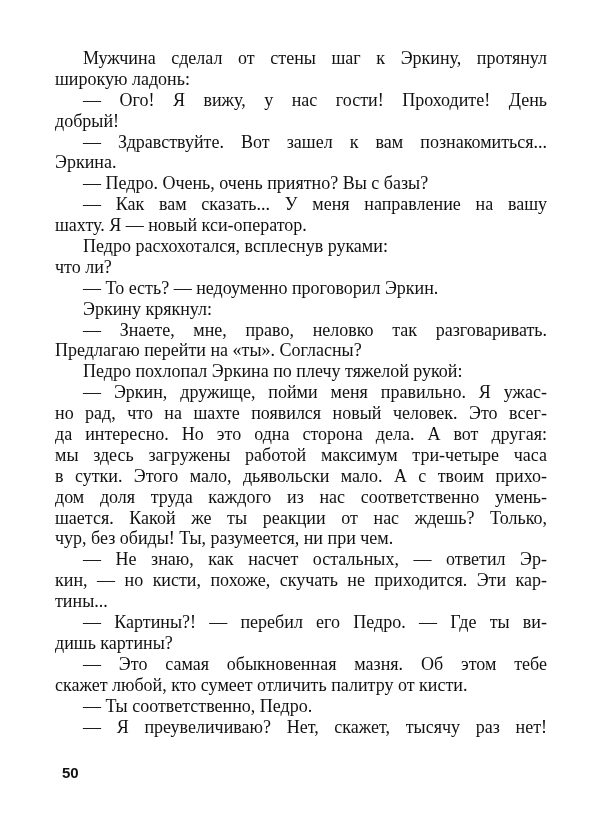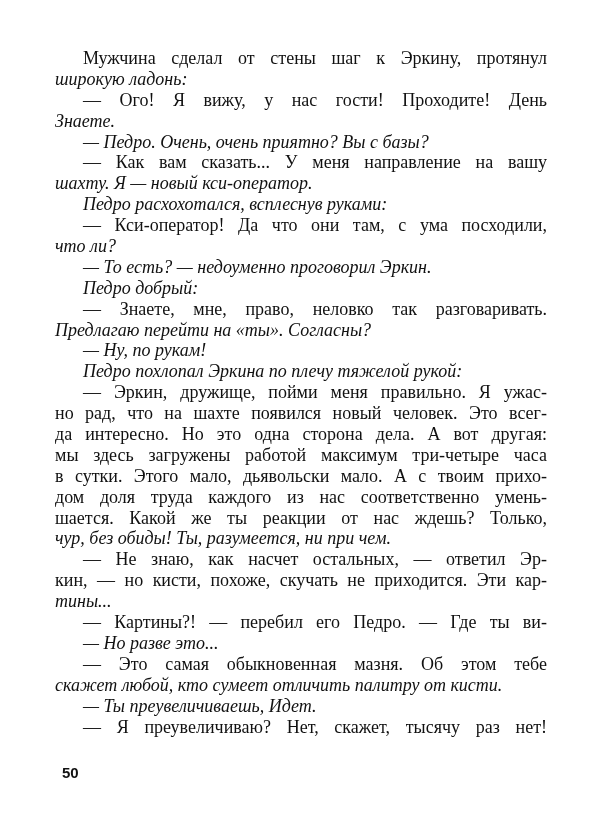--- a/index.html
+++ b/index.html
@@ -6,59 +6,59 @@
   body { width: 600px; height: 826px; position: relative; overflow: hidden; }
   .page {
     position: absolute; left: 55px; top: 48px; width: 492px;
     font-family: "Liberation Serif", serif;
     font-size: 18px; color: #111111;
   }
   .line {
     height: 20.9px; line-height: 20.9px; white-space: nowrap;
     text-align: justify; text-align-last: justify;
   }
-  .line.last { text-align-last: left; font-style: italic; }
+  .line.last { text-align-last: left; }
   .line.indent { padding-left: 28px; }
   .page-number {
     position: absolute; left: 56px; top: 764px;
     font-family: "Liberation Sans", sans-serif; font-weight: bold;
     font-size: 15px; color: #111111; padding-left: 6px;
   }
 </style>
 </head>
 <body>
 
 <div class="page" id="page-body">
     <div class="line indent">Мужчина сделал от стены шаг к Эркину, протянул</div>
     <div class="line last">широкую ладонь:</div>
     <div class="line indent">— Ого! Я вижу, у нас гости! Проходите! День</div>
-    <div class="line last">Знаете.</div>
+    <div class="line last">добрый!</div>
+    <div class="line indent">— Здравствуйте. Вот зашел к вам познакомиться...</div>
+    <div class="line last">Эркина.</div>
     <div class="line indent last">— Педро. Очень, очень приятно? Вы с базы?</div>
     <div class="line indent">— Как вам сказать... У меня направление на вашу</div>
     <div class="line last">шахту. Я — новый кси-оператор.</div>
     <div class="line indent last">Педро расхохотался, всплеснув руками:</div>
-    <div class="line indent">— Кси-оператор! Да что они там, с ума посходили,</div>
     <div class="line last">что ли?</div>
     <div class="line indent last">— То есть? — недоуменно проговорил Эркин.</div>
-    <div class="line indent last">Педро добрый:</div>
+    <div class="line indent last">Эркину крякнул:</div>
     <div class="line indent">— Знаете, мне, право, неловко так разговаривать.</div>
     <div class="line last">Предлагаю перейти на «ты». Согласны?</div>
-    <div class="line indent last">— Ну, по рукам!</div>
     <div class="line indent last">Педро похлопал Эркина по плечу тяжелой рукой:</div>
     <div class="line indent">— Эркин, дружище, пойми меня правильно. Я ужас-</div>
     <div class="line">но рад, что на шахте появился новый человек. Это всег-</div>
     <div class="line">да интересно. Но это одна сторона дела. А вот другая:</div>
     <div class="line">мы здесь загружены работой максимум три-четыре часа</div>
     <div class="line">в сутки. Этого мало, дьявольски мало. А с твоим прихо-</div>
     <div class="line">дом доля труда каждого из нас соответственно умень-</div>
     <div class="line">шается. Какой же ты реакции от нас ждешь? Только,</div>
     <div class="line last">чур, без обиды! Ты, разумеется, ни при чем.</div>
     <div class="line indent">— Не знаю, как насчет остальных, — ответил Эр-</div>
     <div class="line">кин, — но кисти, похоже, скучать не приходится. Эти кар-</div>
     <div class="line last">тины...</div>
     <div class="line indent">— Картины?! — перебил его Педро. — Где ты ви-</div>
-    <div class="line indent last">— Но разве это...</div>
+    <div class="line last">дишь картины?</div>
     <div class="line indent">— Это самая обыкновенная мазня. Об этом тебе</div>
     <div class="line last">скажет любой, кто сумеет отличить палитру от кисти.</div>
-    <div class="line indent last">— Ты преувеличиваешь, Идет.</div>
+    <div class="line indent last">— Ты соответственно, Педро.</div>
     <div class="line indent">— Я преувеличиваю? Нет, скажет, тысячу раз нет!</div>
   </div>
 <div class="page-number">50</div>
 
 </body></html>

